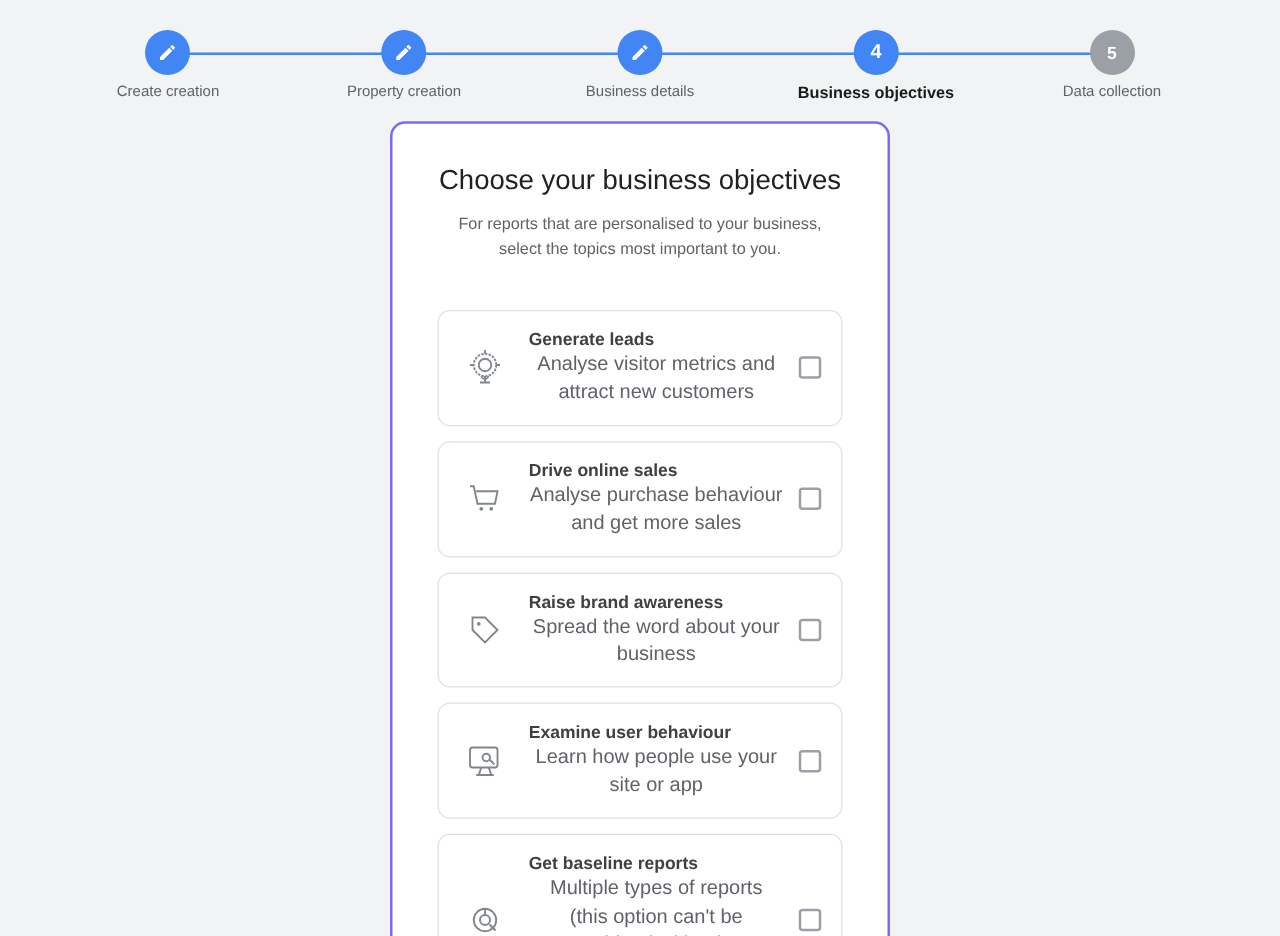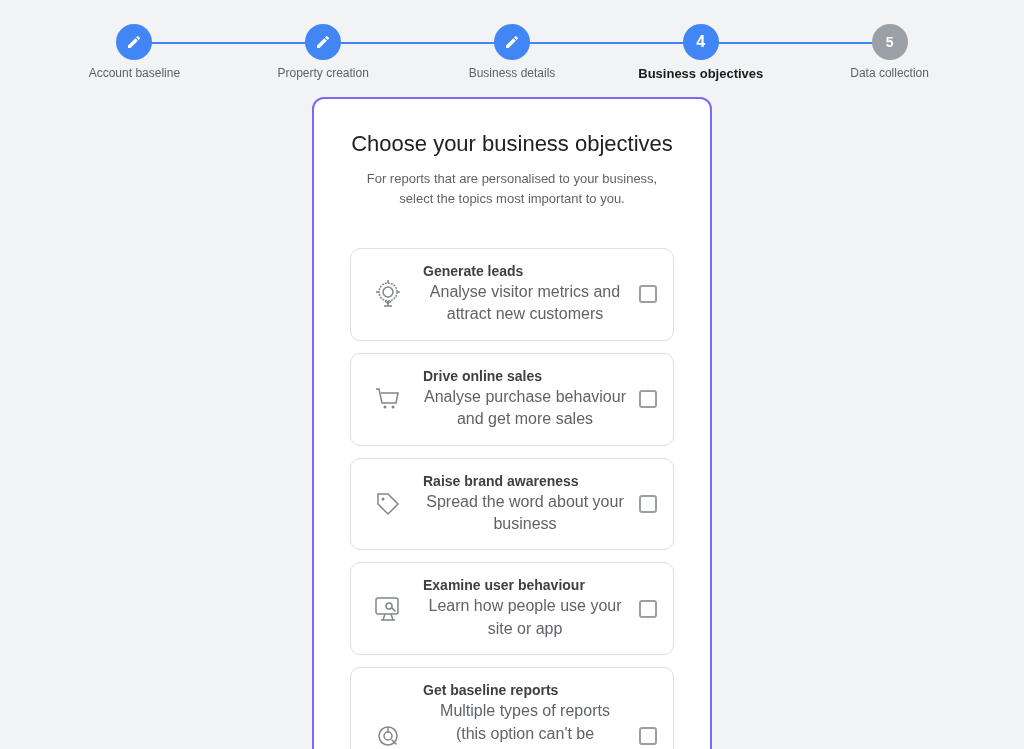--- a/index.html
+++ b/index.html
@@ -203,21 +203,21 @@
 <body>
 
 <div class="stepper">
 
   <div class="step">
     <div class="step-circle done">
       <svg class="pencil-icon" viewBox="0 0 24 24" fill="white">
         <path d="M3 17.25V21h3.75L17.81 9.94l-3.75-3.75L3 17.25zM20.71 7.04a1 1 0 0 0 0-1.41l-2.34-2.34a1 1 0 0 0-1.41 0l-1.83 1.83 3.75 3.75 1.83-1.83z"></path>
       </svg>
     </div>
-    <div class="step-label">Account baseline</div>
+    <div class="step-label">Create creation</div>
   </div>
 
   <div class="step">
     <div class="step-circle done">
       <svg class="pencil-icon" viewBox="0 0 24 24" fill="white">
         <path d="M3 17.25V21h3.75L17.81 9.94l-3.75-3.75L3 17.25zM20.71 7.04a1 1 0 0 0 0-1.41l-2.34-2.34a1 1 0 0 0-1.41 0l-1.83 1.83 3.75 3.75 1.83-1.83z"></path>
       </svg>
     </div>
     <div class="step-label">Property creation</div>
   </div>

